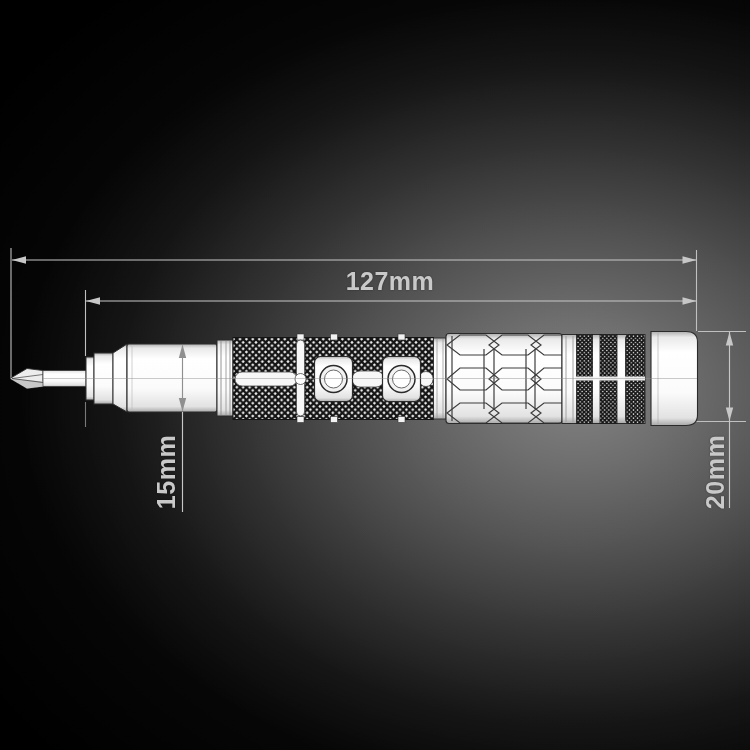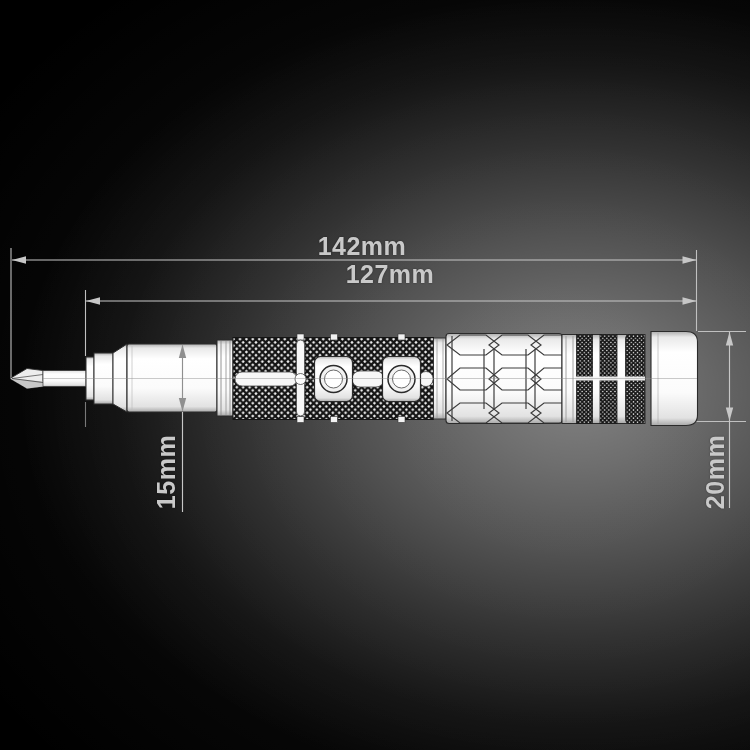--- a/index.html
+++ b/index.html
@@ -12,21 +12,21 @@
       #000;
   }
   .diagram-svg { position:absolute; left:0; top:0; }
   .dim-label {
     position:absolute; color:#c9c9c9; font-weight:bold; font-size:25px;
     letter-spacing:0.5px; text-align:center; line-height:26px;
     text-shadow:0 0 2px rgba(0,0,0,0.4);
   }
   .dim-label.vertical { width:120px; height:26px; transform:rotate(-90deg); }
   .lbl-142 { width:200px; left:262px; top:233px; }
-  .lbl-127 { width:200px; left:290px; top:261px; }
+  .lbl-127 { width:200px; left:290px; top:268px; }
   .lbl-15  { left:106px; top:459px; }
   .lbl-20  { left:655px; top:459px; }
 </style>
 </head>
 <body>
 
 <div class="stage">
 
   <svg class="diagram-svg" width="750" height="750" viewBox="0 0 750 750">
     <defs>
@@ -180,18 +180,17 @@
 
       <g>
         <line x1="182.5" y1="345.5" x2="182.5" y2="410.5" stroke="#8f8f8f" stroke-width="1.15"></line>
         <polygon points="182.5,344.5 178.8,358 186.2,358" fill="#8f8f8f"></polygon>
         <polygon points="182.5,411.5 178.8,398 186.2,398" fill="#8f8f8f"></polygon>
         <line x1="182.5" y1="412" x2="182.5" y2="512" stroke="#c7c7c7" stroke-width="1.15"></line>
       </g>
     </g>
   </svg>
 
-  <div class="dim-label lbl-142">142mm</div>
   <div class="dim-label lbl-127">127mm</div>
   <div class="dim-label vertical lbl-15">15mm</div>
   <div class="dim-label vertical lbl-20">20mm</div>
 
 </div>
 
 </body></html>

